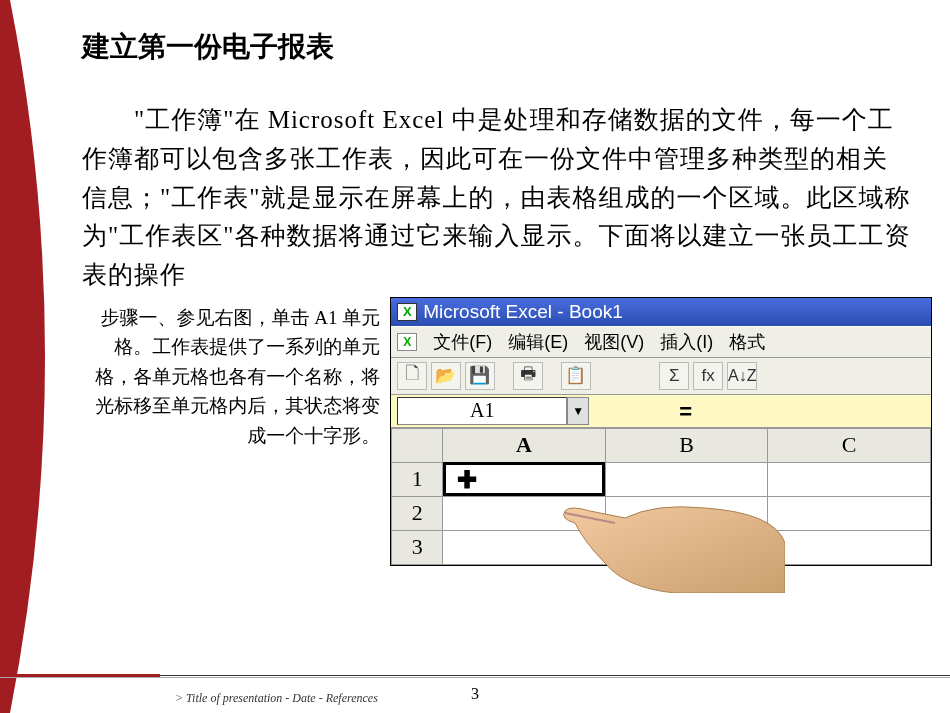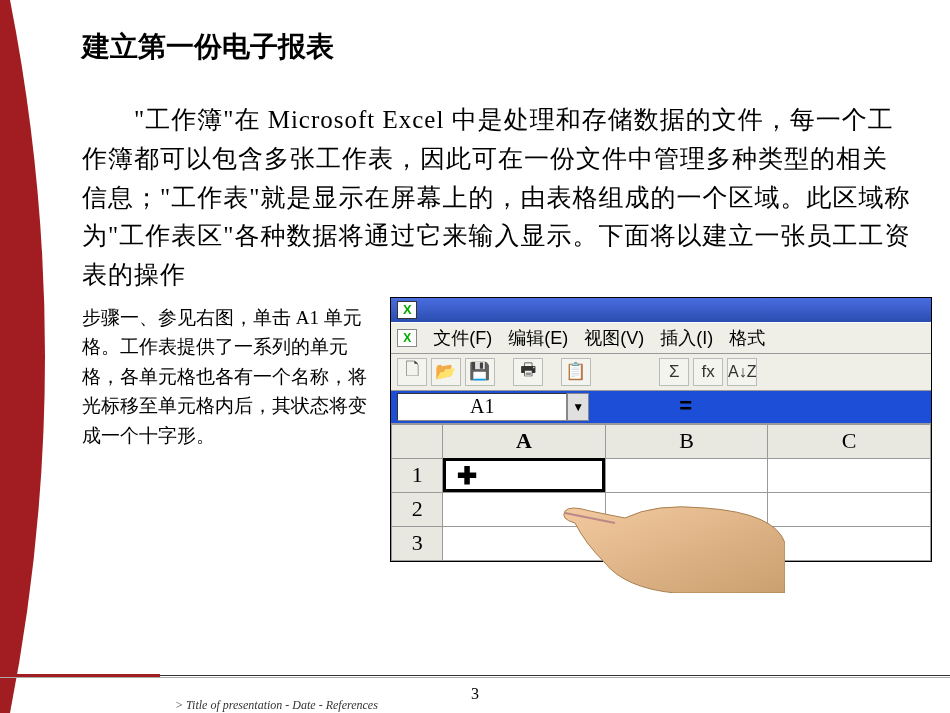--- a/index.html
+++ b/index.html
@@ -10,52 +10,52 @@
   .red-curve { position:absolute; left:10px; top:0; width:85px; height:713px; background:#fff; }
   .red-curve svg { width:100%; height:100%; display:block; }
 
   .content { position:absolute; left:82px; top:28px; width:850px; }
 
   .title { font-size:28px; font-weight:bold; color:#000; margin-bottom:35px; }
 
   .para { font-size:25px; color:#000; line-height:1.55; letter-spacing:1px; padding-right:20px; }
 
   .lower { display:flex; margin-top:2px; }
-  .step { width:300px; font-size:19px; line-height:1.55; color:#000; padding-top:6px; }
+  .step { width:300px; font-size:19px; line-height:1.55; color:#000; padding-top:6px;text-align:right; }
 
   
   .excel { margin-left:10px; width:545px; border:1px solid #000; font-family:"SimSun","MS Sans Serif",sans-serif; background:#e8e8e8; }
   .ex-title { background:#3c5dcd; background:linear-gradient(#4a6de0,#2a4db0); color:#fff; padding:3px 6px; font-size:19px; display:flex; align-items:center; }
   .ex-title .xl-icon { width:20px; height:18px; background:#fff; color:#0a0; font-weight:bold; font-size:13px; display:flex; align-items:center; justify-content:center; margin-right:6px; border:1px solid #333; }
   .ex-menu { background:#efefe8; padding:3px 6px; font-size:18px; border-top:1px solid #fff; border-bottom:1px solid #999; display:flex; align-items:center; gap:16px; }
   .ex-menu .xl-icon2 { width:20px; height:18px; background:#fff; color:#0a0; font-weight:bold; font-size:12px; display:flex; align-items:center; justify-content:center; border:1px solid #888; }
   .ex-tools { background:#efefe8; padding:4px 6px; border-bottom:1px solid #999; display:flex; align-items:center; gap:4px; }
   .tbtn { width:30px; height:28px; border:1px solid #bbb; background:#f4f4ee; display:flex; align-items:center; justify-content:center; font-size:17px; color:#333; }
   .tbtn.sep { width:10px; border:none; background:transparent; }
-  .ex-name { background:#1d4ed8; padding:2px 6px; display:flex; align-items:flex-start; border-bottom:1px solid #999; }
+  .ex-name { background:#fef9c3; padding:2px 6px; display:flex; align-items:flex-end; border-bottom:1px solid #999; }
   .namebox { background:#fff; border:1px inset #888; width:170px; height:28px; font-size:20px; display:flex; align-items:center; justify-content:center; font-family:"Times New Roman",serif; }
   .dd { width:22px; height:28px; border:1px solid #888; background:#e0e0e0; display:flex; align-items:center; justify-content:center; font-size:12px; }
   .fx-eq { margin-left:90px; font-size:22px; font-weight:bold; }
   .ex-grid { background:#fff; font-family:"Times New Roman",serif; }
   .ex-grid table { border-collapse:collapse; width:100%; }
   .ex-grid td, .ex-grid th { border:1px solid #999; text-align:center; font-size:22px; height:34px; position:relative; }
   .ex-grid .hd { background:#e8e8e0; font-weight:normal; }
   .ex-grid .corner { background:#e8e8e0; width:50px; }
   .ex-grid .col { width:160px; }
   .ex-grid .colA { background:#e8e8e0; font-weight:bold; }
   .sel { outline:3px solid #000; outline-offset:-3px; }
   .cursor-plus { position:absolute; left:14px; top:3px; font-size:24px; font-weight:bold; color:#000; z-index:2; }
 
   
   .hand { position:absolute; left:555px; top:483px; width:230px; z-index:5; pointer-events:none; }
 
   
   .hr1 { position:absolute; left:0; bottom:37px; width:950px; height:1px; background:#333; }
   .hr2 { position:absolute; left:0; bottom:35px; width:950px; height:1px; background:#aaa; }
-  .foot-ref { position:absolute; left:175px; bottom:0; font-size:12px; font-style:italic; color:#333; font-family:"Times New Roman",serif; }
+  .foot-ref { position:absolute; left:175px; bottom:7px; font-size:12px; font-style:italic; color:#333; font-family:"Times New Roman",serif; }
   .foot-pg  { position:absolute; left:0; bottom:10px; width:950px; text-align:center; font-size:16px; color:#000; font-family:"Times New Roman",serif; }
   .foot-red { position:absolute; left:0; bottom:36px; width:160px; height:3px; background:#a11d21; }
 </style>
 </head>
 <body>
 
 <div class="red-bar"></div>
 <div class="red-curve">
   <svg viewBox="0 0 85 713" preserveAspectRatio="none">
     <path d="M0,0 Q70,356 0,713 L0,0 Z" fill="#a11d21"></path>
@@ -64,20 +64,21 @@
 
 <div class="content">
   <div class="title">建立第一份电子报表</div>
   <div class="para"><span>　　"工作簿"在  Microsoft Excel  中是处理和存储数据的文件，每一个工作簿都可以包含多张工作表，因此可在一份文件中管理多种类型的相关信息；"工作表"就是显示在屏幕上的，由表格组成的一个区域。此区域称为"工作表区"各种数据将通过它来输入显示。下面将以建立一张员工工资表的操作</span></div>
   <div class="lower">
     <div class="step">步骤一、参见右图，单击 A1 单元格。工作表提供了一系列的单元格，各单元格也各有一个名称，将光标移至单元格内后，其状态将变成一个十字形。</div>
 
     <div class="excel">
       <div class="ex-title">
         <span class="xl-icon">X</span>
+        <span>Microsoft Excel - Book1</span>
       </div>
       <div class="ex-menu">
         <span class="xl-icon2">X</span>
         <span>文件(F)</span>
         <span>编辑(E)</span>
         <span>视图(V)</span>
         <span>插入(I)</span>
         <span>格式</span>
       </div>
       <div class="ex-tools">

